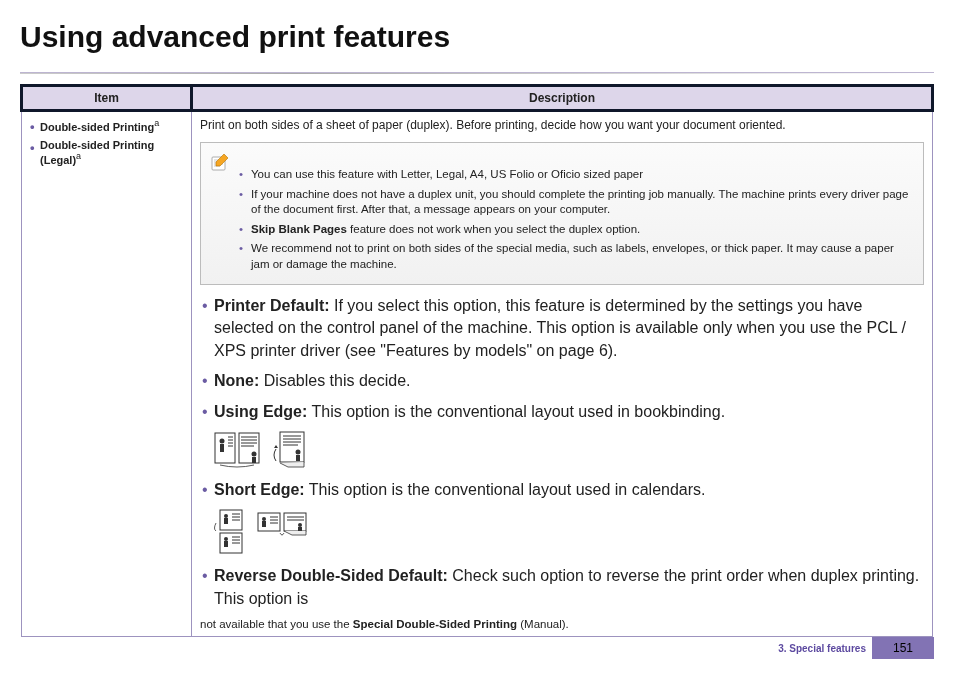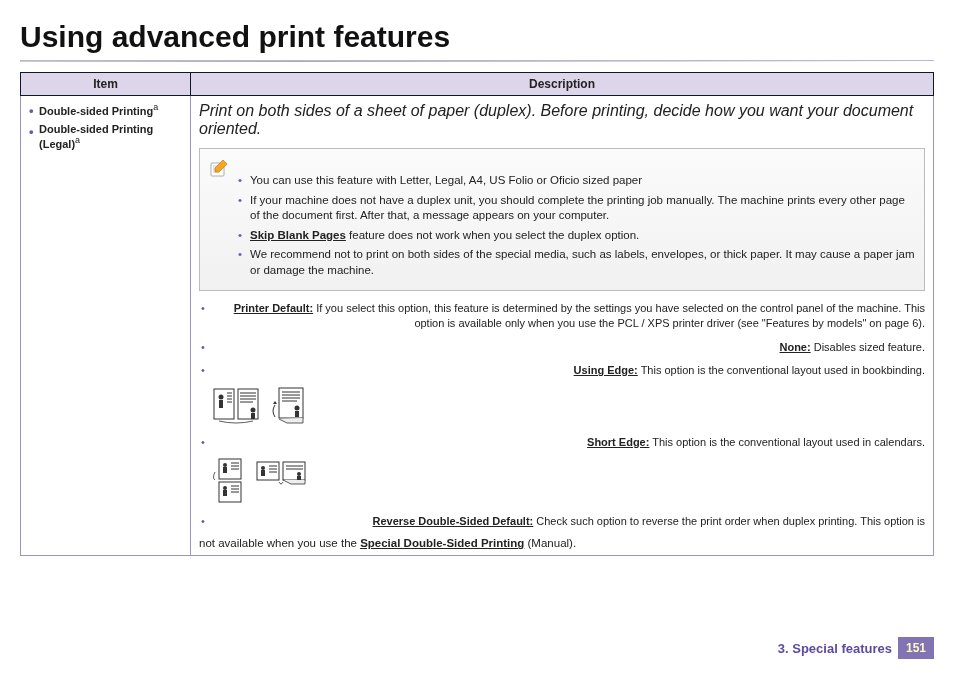--- a/index.html
+++ b/index.html
@@ -1,43 +1,43 @@
 <!DOCTYPE html>
 <html><head>
   <meta charset="utf-8">
   <style>
     * { margin: 0; padding: 0; box-sizing: border-box; }
     body { font-family: "Segoe UI", Arial, sans-serif; font-size: 12px; color: #222; background: #fff; width: 954px; height: 675px; position: relative; padding: 20px 20px 0 20px; }
-    h1 { font-size: 30px; font-weight: 700; color: #111; margin-bottom: 6px; }
+    h1 { font-size: 30px; font-weight: 700; color: #111; margin-bottom: 18px; }
     .rule { height: 1px; background: #bdb5d1; margin-top: 2px; }
     .subrule { height: 1px; background: linear-gradient(to right, #ccc 0, #aaa 30%, #ccc 60%, transparent); margin-bottom: 10px; }
     table { border-collapse: collapse; width: 100%; margin-top: 8px; }
-    th { background: #ddd6ea; border: 1px solid #0f172a; padding: 4px 8px; font-weight: 700; font-size: 12px; color: #222; }
+    th { background: #ddd6ea; border: 3px solid #0f172a; padding: 4px 8px; font-weight: 700; font-size: 12px; color: #222; }
     td { border: 1px solid #9d93bf; padding: 6px 8px; vertical-align: top; }
     .left-col { width: 170px; }
     .item-list { list-style: none; }
     .item-list li { position: relative; padding-left: 10px; margin-bottom: 6px; font-weight: 700; font-size: 11px; }
     .item-list li::before { content: "•"; position: absolute; left: 0; color: #6b5ca3; font-size: 13px; line-height: 1; top: 2px; }
     .item-list sup { font-weight: 400; font-size: 9px; }
-    .desc-top { font-size: 16px; margin-bottom: 10px; font-style: italic; }
+    .desc-top { font-size: 12px; margin-bottom: 10px; }
     .note-box { border: 1px solid #bcbcbc; background: linear-gradient(#fbfbfb, #f1f1f1); padding: 24px 8px 8px 38px; position: relative; margin: 6px 0 10px 0; }
     .note-icon { position: absolute; left: 8px; top: 8px; width: 22px; height: 22px; }
     .note-list { list-style: none; }
     .note-list li { position: relative; padding-left: 12px; margin-bottom: 4px; font-size: 11.5px; line-height: 1.35; }
     .note-list li::before { content: "•"; position: absolute; left: 0; color: #6b5ca3; }
     .opt-list { list-style: none; }
-    .opt-list > li { position: relative; padding-left: 14px; margin-bottom: 8px; font-size: 11px; line-height: 1.4; text-align: right; }
+    .opt-list > li { position: relative; padding-left: 14px; margin-bottom: 8px; font-size: 16px; line-height: 1.4; }
     .opt-list > li::before { content: "•"; position: absolute; left: 2px; color: #6b5ca3; }
     .opt-illus { margin: 6px 0 10px 14px; display: flex; gap: 8px; }
     .layout-svg { display: block; }
     .continuation { font-size: 11.5px; margin-left: 0; }
-    b { font-weight: 700; text-decoration: underline; }
+    b { font-weight: 700; }
     .footer { position: absolute; bottom: 16px; right: 20px; display: flex; align-items: center; gap: 6px; }
-    .footer-label { color: #5d4aa0; font-weight: 700; font-size: 13px; margin-left: 12px; }
-    .footer-page { background: #8273b4; color: #fef9c3; font-weight: 700; padding: 4px 8px; font-size: 12px; }
+    .footer-label { color: #5d4aa0; font-weight: 700; font-size: 10px; margin-left: 12px; }
+    .footer-page { background: #8273b4; color: #000000; font-weight: 400; padding: 4px 21px; font-size: 12px; }
   </style>
 </head>
 <body>
 
 <h1>Using advanced print features</h1>
 <div class="rule"></div>
 <div class="subrule"></div>
 
 <table>
   <thead>
@@ -61,29 +61,29 @@
           <svg class="note-icon" viewBox="0 0 22 22">
             <rect x="3" y="6" width="13" height="13" rx="1" fill="#fff" stroke="#999" stroke-width="0.8"></rect>
             <line x1="5" y1="9" x2="14" y2="9" stroke="#bbb" stroke-width="0.8"></line>
             <line x1="5" y1="11" x2="14" y2="11" stroke="#bbb" stroke-width="0.8"></line>
             <line x1="5" y1="13" x2="14" y2="13" stroke="#bbb" stroke-width="0.8"></line>
             <line x1="5" y1="15" x2="11" y2="15" stroke="#bbb" stroke-width="0.8"></line>
             <polygon points="15,3 19,7 11,15 7,15 7,11" fill="#f6a623" stroke="#b67300" stroke-width="0.6"></polygon>
           </svg>
           <ul class="note-list">
             <li>You can use this feature with Letter, Legal, A4, US Folio or Oficio sized paper</li>
-            <li>If your machine does not have a duplex unit, you should complete the printing job manually. The machine prints every other page of the document first. After that, a message appears on your computer.</li>
+            <li>If your machine does not have a duplex unit, you should complete the printing job manually. The machine prints every driver page of the document first. After that, a message appears on your computer.</li>
             <li><b>Skip Blank Pages</b><span> feature does not work when you select the duplex option.</span></li>
             <li>We recommend not to print on both sides of the special media, such as labels, envelopes, or thick paper. It may cause a paper jam or damage the machine.</li>
           </ul>
         </div>
 
         <ul class="opt-list">
           <li><b>Printer Default:</b><span> If you select this option, this feature is determined by the settings you have selected on the control panel of the machine. This option is available only when you use the PCL / XPS printer driver (see "Features by models" on page 6).</span></li>
-          <li><b>None:</b><span> Disables sized feature.</span></li>
+          <li><b>None:</b><span> Disables this decide.</span></li>
           <li><b>Using Edge:</b><span> This option is the conventional layout used in bookbinding.</span></li>
         </ul>
 
         <div class="opt-illus">
           <svg class="layout-svg" width="46" height="38" viewBox="0 0 46 38">
             <rect x="1" y="2" width="20" height="30" fill="#fff" stroke="#333" stroke-width="1"></rect>
             <rect x="25" y="2" width="20" height="30" fill="#fff" stroke="#333" stroke-width="1"></rect>
             <circle cx="8" cy="10" r="2.5" fill="#333"></circle>
             <rect x="6" y="13" width="4" height="8" fill="#333"></rect>
             <line x1="14" y1="6" x2="19" y2="6" stroke="#333"></line>
@@ -146,21 +146,21 @@
               <rect x="42" y="18" width="4" height="4" fill="#333"></rect>
             <path d="M24 24 Q26 28 28 24" fill="none" stroke="#333" stroke-width="0.8"></path>
             <path d="M28 22 L36 26 L50 26 L50 22" fill="#eee" stroke="#333" stroke-width="0.8"></path>
           </svg>
         </div>
 
         <ul class="opt-list">
           <li><b>Reverse Double-Sided Default:</b><span> Check such option to reverse the print order when duplex printing. This option is</span></li>
         </ul>
         <div class="continuation">
-          <span>not available when you use the </span><b>Special Double-Sided Printing</b><span> (Manual).</span>
+          <span>not available that you use the </span><b>Special Double-Sided Printing</b><span> (Manual).</span>
         </div>
       </td>
     </tr>
   </tbody>
 </table>
 
 <div class="footer">
   <span class="footer-label">3.  Special features</span>
   <span class="footer-page">151</span>
 </div>

